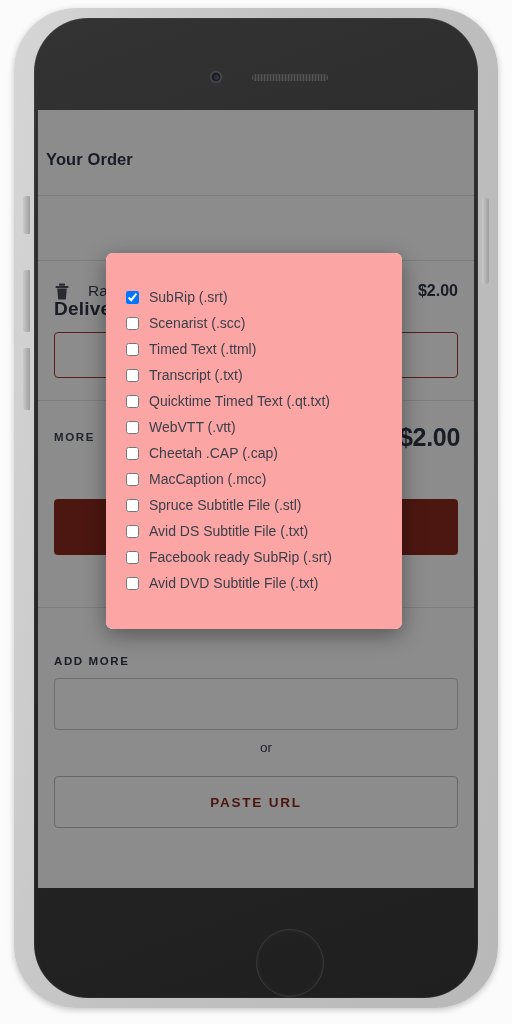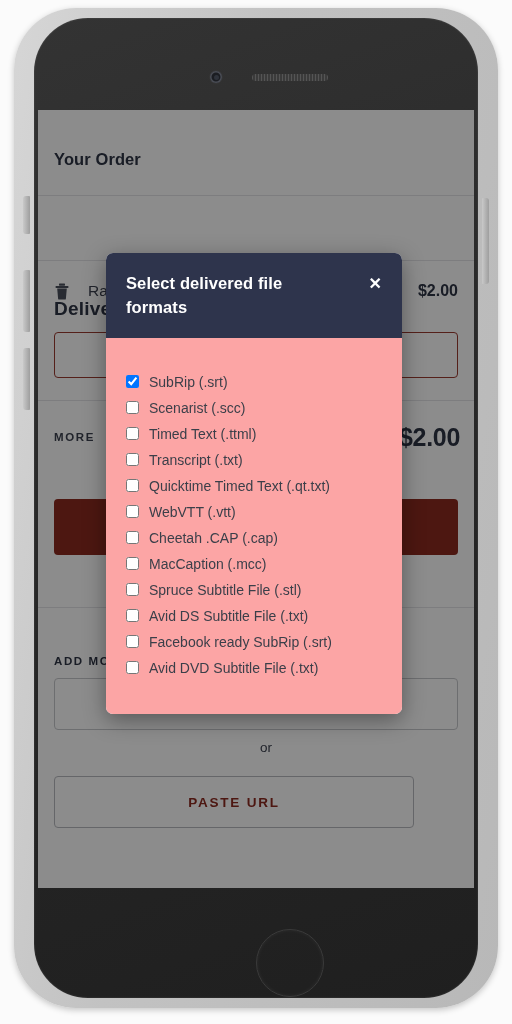--- a/index.html
+++ b/index.html
@@ -108,21 +108,21 @@
   .dim {
     position: absolute;
     inset: 0;
     background: rgba(0,0,0,.45);
     z-index: 5;
   }
 
   
   .sec-title {
     position: absolute;
-    left: 16px; top: 40px;
+    left: 8px; top: 40px;
     font-size: 16.5px;
     font-weight: bold;
     color: #2f3545;
     letter-spacing: .1px;
   }
   .divider {
     position: absolute;
     left: 0; width: 436px;
     height: 1px;
     background: #e3e4e8;
@@ -232,21 +232,21 @@
     left: 0; top: 630px;
     width: 436px;
     text-align: center;
     font-size: 13.5px;
     color: #3d4250;
     padding-left: 20px;
   }
   .paste-btn {
     position: absolute;
     left: 16px; top: 666px;
-    width: 360px; height: 52px;
+    width: 404px; height: 52px;
     border: 1px solid #b9bac0;
     border-radius: 4px;
     background: transparent;
     color: #8c2a20;
     font-size: 13.5px;
     font-weight: bold;
     letter-spacing: 1.8px;
   }
 
   
@@ -356,24 +356,20 @@
       <div class="divider d4"></div>
       <div class="field-label lbl-addmore">ADD MORE</div>
       <div class="upload-box"></div>
       <div class="or-text">or</div>
       <button class="paste-btn">PASTE URL</button>
     </div>
 
     <div class="dim"></div>
 
     <div class="modal">
-      <div class="modal-head">
-        <div class="modal-title">Select delivered file formats</div>
-        <button class="modal-close">✕</button>
-      </div>
       <div class="modal-body">
           <label class="fmt-item">
             <input type="checkbox" checked="" style="">
             <span class="fmt-label">SubRip (.srt)</span>
           </label>
           <label class="fmt-item">
             <input type="checkbox" style="">
             <span class="fmt-label">Scenarist (.scc)</span>
           </label>
           <label class="fmt-item">

